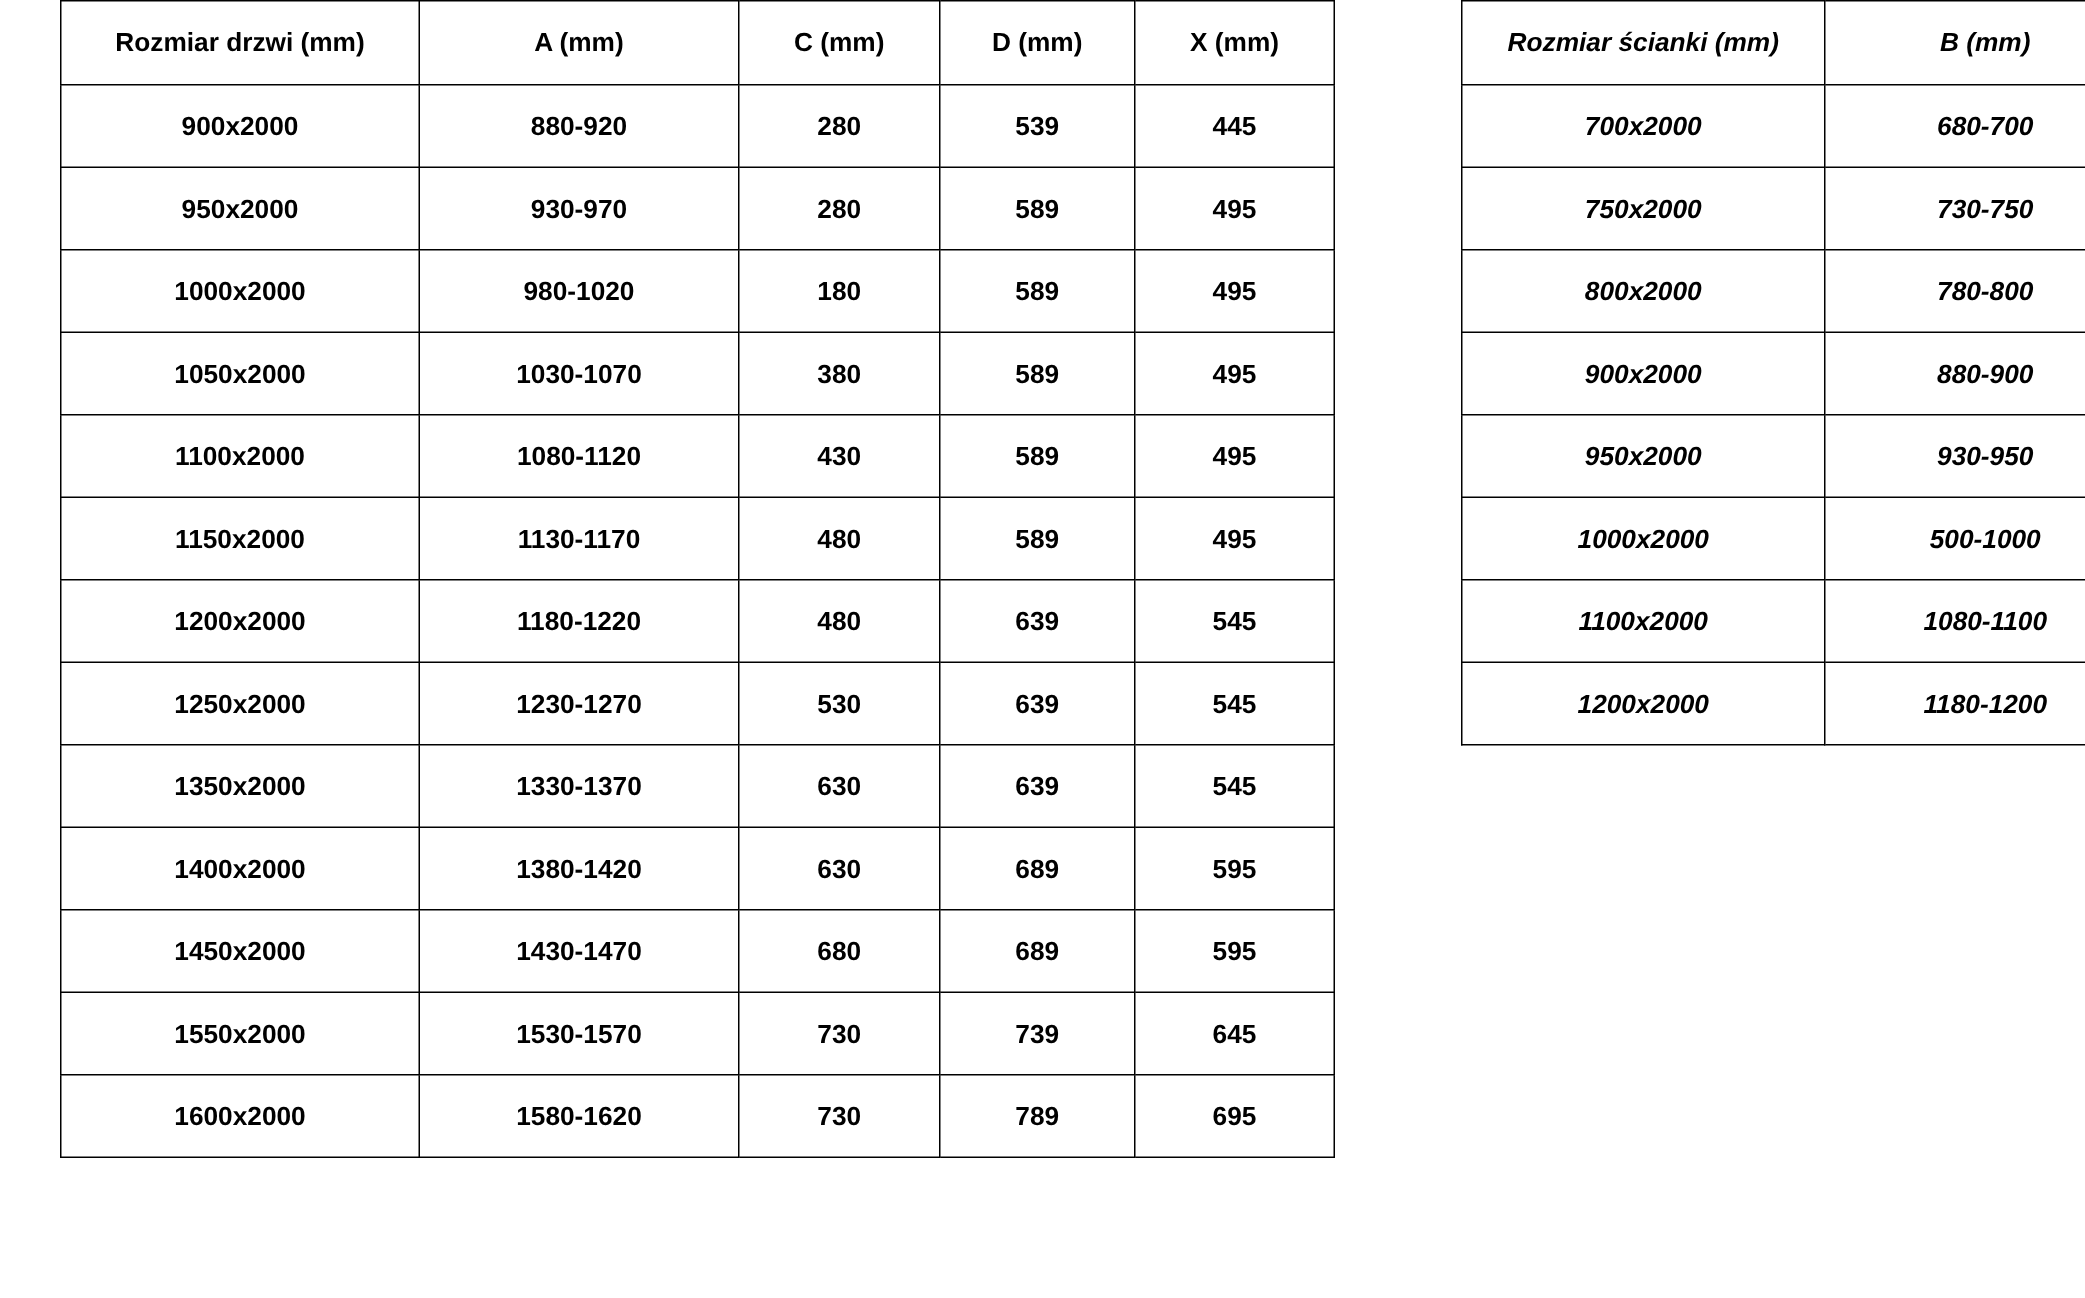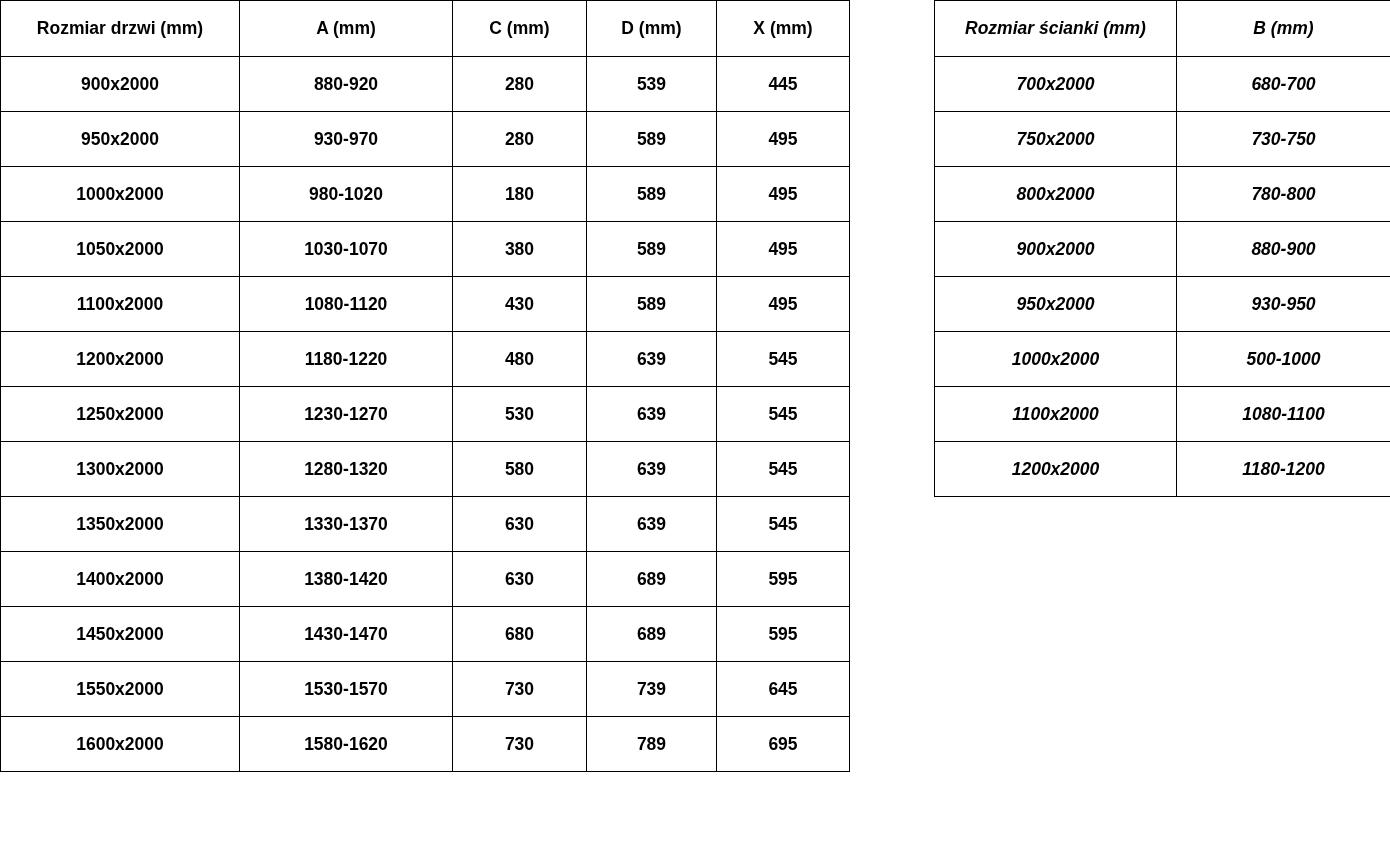--- a/index.html
+++ b/index.html
@@ -12,20 +12,21 @@
     height: 865px;
     font-family: "Liberation Sans", sans-serif;
     color: #000000;
     position: relative;
     overflow: hidden;
   }
   .sheet {
     position: relative;
     width: 1160px;
     height: 865px;
+    margin-left: 40px;
   }
   table.spec {
     border-collapse: collapse;
     table-layout: fixed;
     background: #ffffff;
   }
   table.spec td, table.spec th {
     border: 1px solid #000000;
     text-align: center;
     vertical-align: middle;
@@ -119,37 +120,37 @@
           <td>495</td>
         </tr>
         <tr>
           <td>1100x2000</td>
           <td>1080-1120</td>
           <td>430</td>
           <td>589</td>
           <td>495</td>
         </tr>
         <tr>
+          <td>1150x2000</td>
+          <td>1130-1170</td>
+          <td>480</td>
+          <td>589</td>
+          <td>495</td>
+        </tr>
+        <tr>
           <td>1200x2000</td>
           <td>1180-1220</td>
           <td>480</td>
           <td>639</td>
           <td>545</td>
         </tr>
         <tr>
           <td>1250x2000</td>
           <td>1230-1270</td>
           <td>530</td>
-          <td>639</td>
-          <td>545</td>
-        </tr>
-        <tr>
-          <td>1300x2000</td>
-          <td>1280-1320</td>
-          <td>580</td>
           <td>639</td>
           <td>545</td>
         </tr>
         <tr>
           <td>1350x2000</td>
           <td>1330-1370</td>
           <td>630</td>
           <td>639</td>
           <td>545</td>
         </tr>

